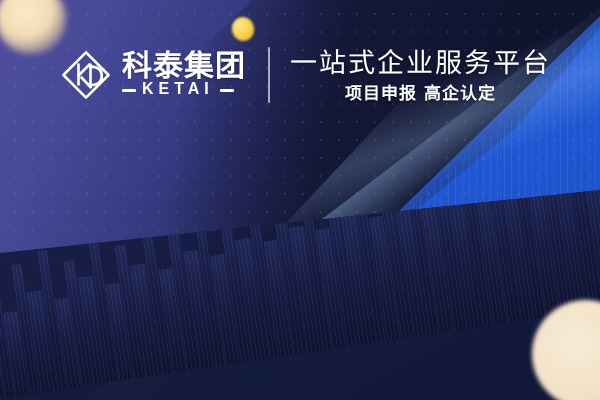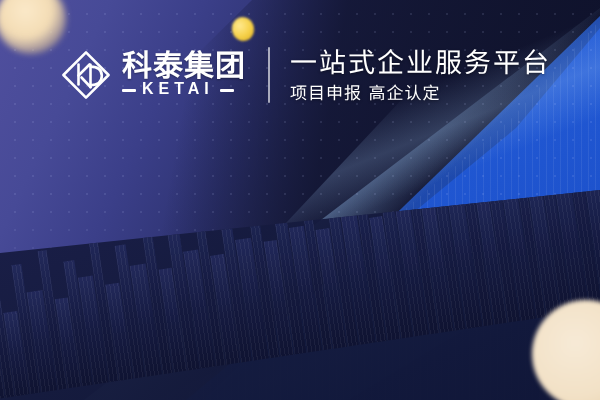--- a/index.html
+++ b/index.html
@@ -6,20 +6,21 @@
   html,body{margin:0;padding:0;background:#0d1030;}
   *{box-sizing:border-box;}
 
   .banner{
     position:relative;
     width:600px;height:400px;
     overflow:hidden;
     font-family:"Liberation Sans","DejaVu Sans",sans-serif;
     background:#4d7c0f;
     user-select:none;
+    text-align:center;
   }
 
   
   .layer{position:absolute;inset:0;}
 
   
   .bg-base{
     background:
       linear-gradient(115deg,
         #504f9e 0%,
@@ -166,21 +167,21 @@
 
   .slogan{display:flex;flex-direction:column;justify-content:center;}
   .slogan-main{
     color:#ffffff;font-size:27px;line-height:1.1;font-weight:400;
     letter-spacing:2px;white-space:nowrap;
     font-family:"DejaVu Sans","Liberation Sans",sans-serif;
     text-shadow:0 1px 3px rgba(0,0,0,.4);
   }
   .slogan-sub{
     margin-top:7px;color:#ffffff;font-size:17px;line-height:1;
-    font-weight:400;letter-spacing:1px;white-space:nowrap;
+    font-weight:700;letter-spacing:1px;white-space:nowrap;
     font-family:"DejaVu Sans","Liberation Sans",sans-serif;
     text-shadow:0 1px 3px rgba(0,0,0,.4);
   }
 
   
   .headline{
     position:absolute;left:62px;top:155px;width:490px;
     color:#ffffff;
     font-family:"DejaVu Sans","Liberation Sans",sans-serif;
     font-weight:700;

